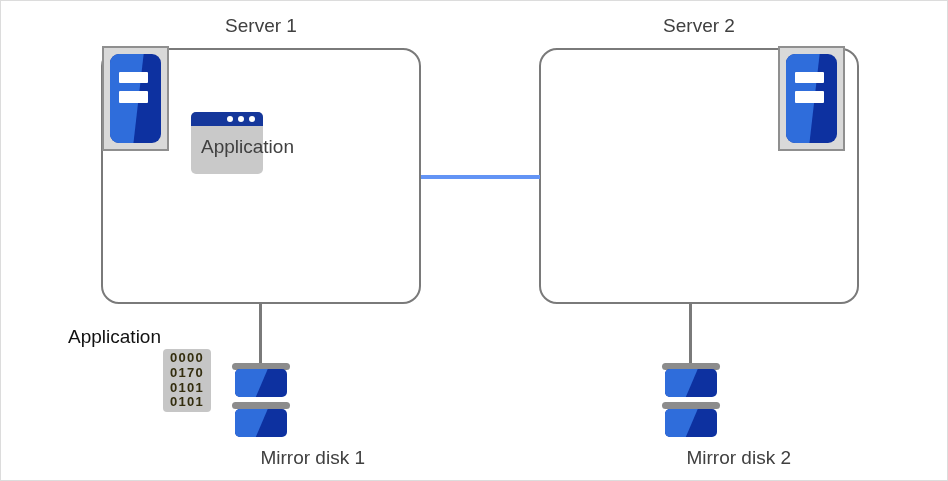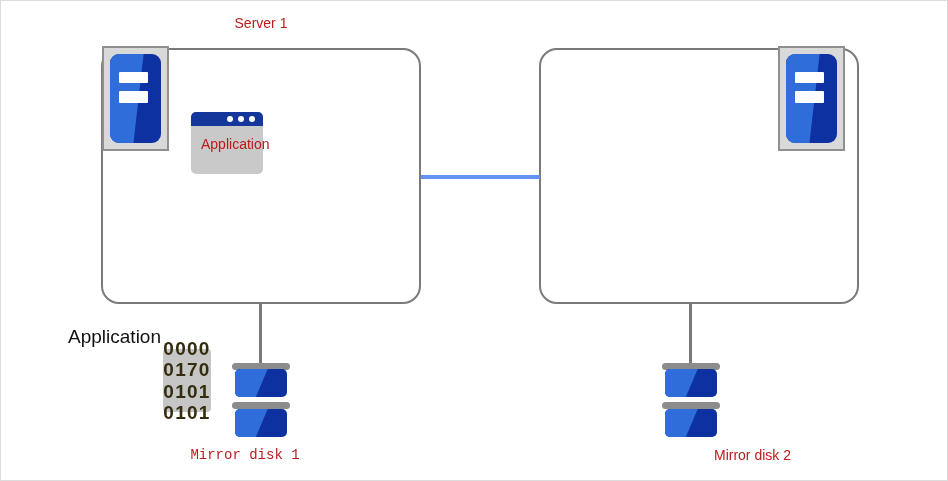--- a/index.html
+++ b/index.html
@@ -27,28 +27,28 @@
     border-radius: 18px;
     background: transparent;
     box-sizing: border-box;
   }
   #server1-box { left: 100px; top: 47px;  width: 320px; height: 256px; }
   #server2-box { left: 538px; top: 47px;  width: 320px; height: 256px; }
 
   
   .caption {
     position: absolute;
-    font-size: 14px;
-    color: #b91c1c;
+    font-size: 19px;
+    color: #404040;
     white-space: nowrap;
     line-height: 1.18;
   }
   #server1-title { left: 100px; top: 14px; width: 320px; text-align: center; }
   #server2-title { left: 538px; top: 14px; width: 320px; text-align: center; }
-  #disk1-caption { left: 144px; top: 446px; width: 200px; text-align: center; font-family: Liberation Mono, monospace; }
+  #disk1-caption { left: 164px; top: 446px; width: 200px; text-align: right; }
   #disk2-caption { left: 590px; top: 446px; width: 200px; text-align: right; }
   #app-caption   { left: 200px; top: 135px; }
 
   #initial-data-caption {
     position: absolute;
     left: 10px;
     top: 322px;
     width: 150px;
     text-align: right;
     font-size: 19px;
@@ -135,21 +135,21 @@
     background: #c6c6c6;
     border-radius: 4px;
     display: flex;
     flex-direction: column;
     align-items: center;
     justify-content: center;
   }
   #binary-icon .brow {
     font-family: "Liberation Sans", sans-serif;
     font-weight: bold;
-    font-size: 19px;
+    font-size: 13px;
     letter-spacing: 1.3px;
     color: #332d0e;
     line-height: 1.12;
   }
 
   
   .disk-icon {
     position: absolute;
     width: 58px;
     height: 78px;
@@ -225,20 +225,21 @@
   <div id="app-window">
     <div class="titlebar">
       <span class="dot d1"></span>
       <span class="dot d2"></span>
       <span class="dot d3"></span>
     </div>
   </div>
 
   <div id="app-caption" class="caption">Application</div>
 
+  <div id="server2-title" class="caption">Server 2</div>
 
   <div id="server2-box" class="server-box"></div>
 
   <div id="server2-icon" class="server-icon">
     <div class="chassis">
       <div class="bar b1"></div>
       <div class="bar b2"></div>
     </div>
   </div>
 

